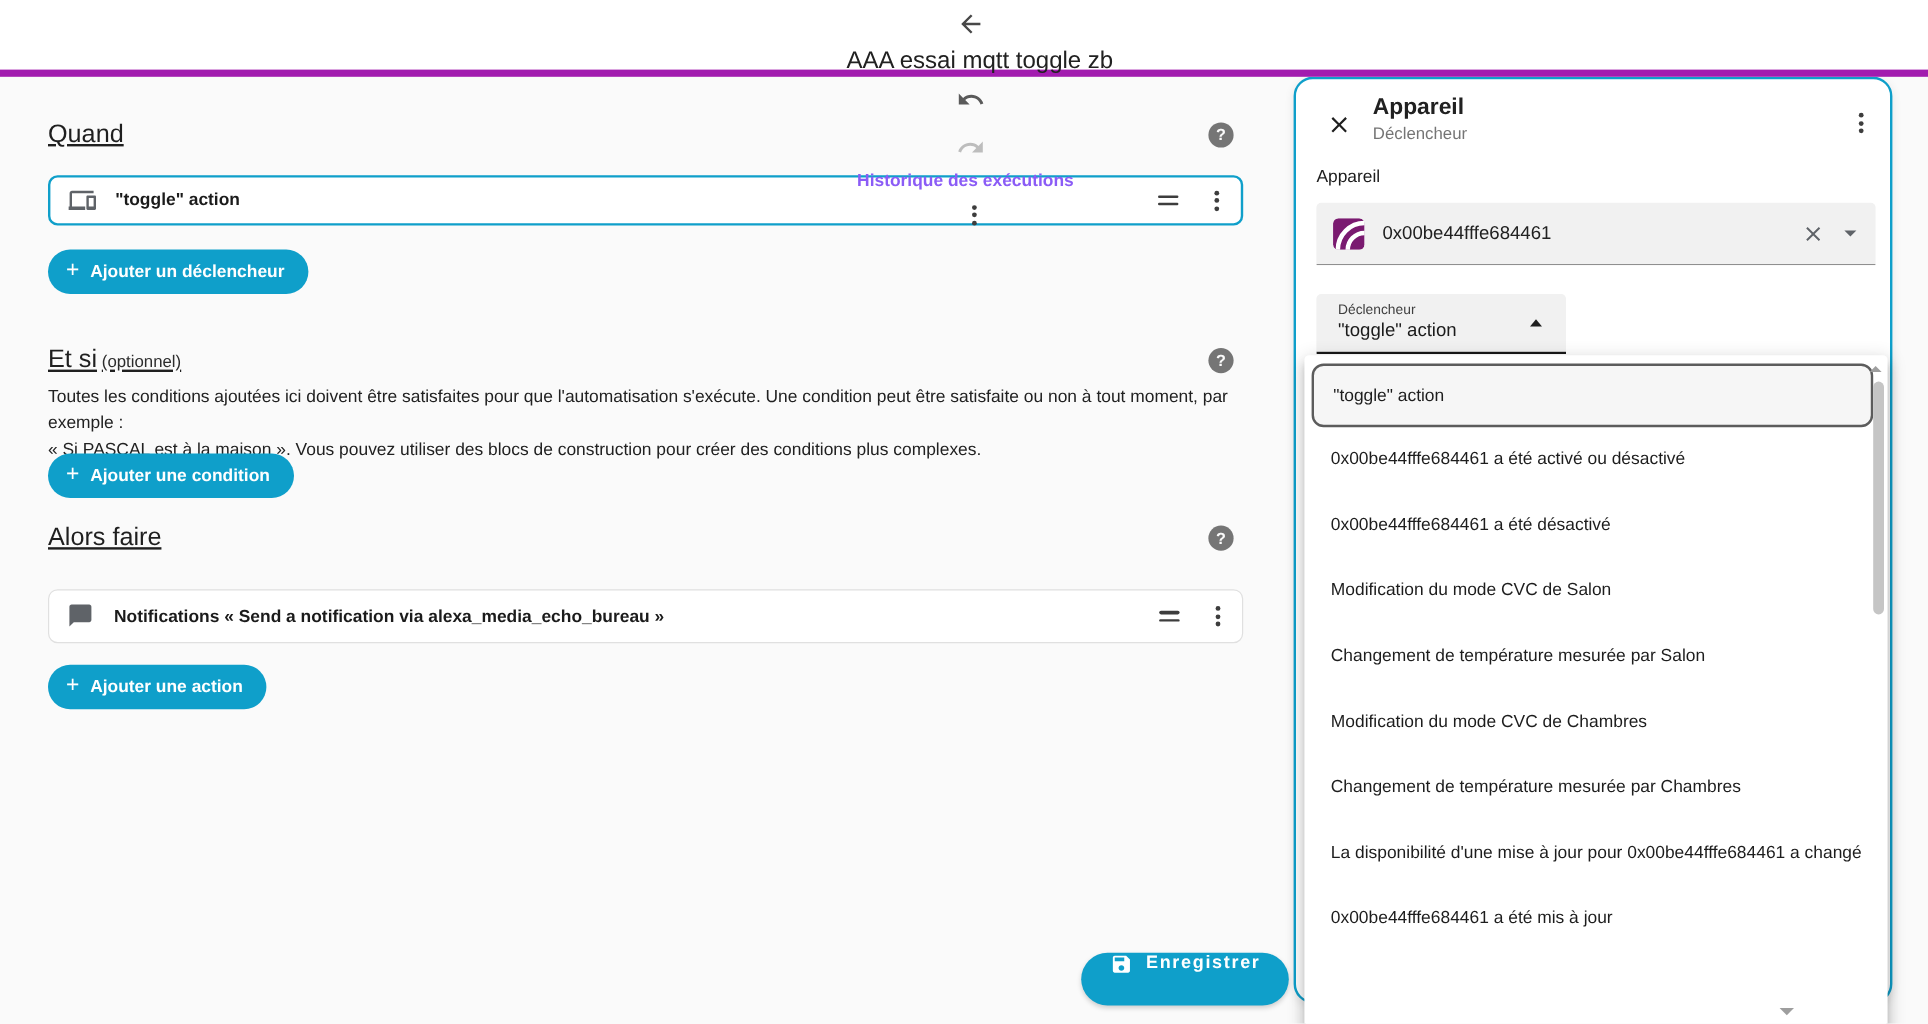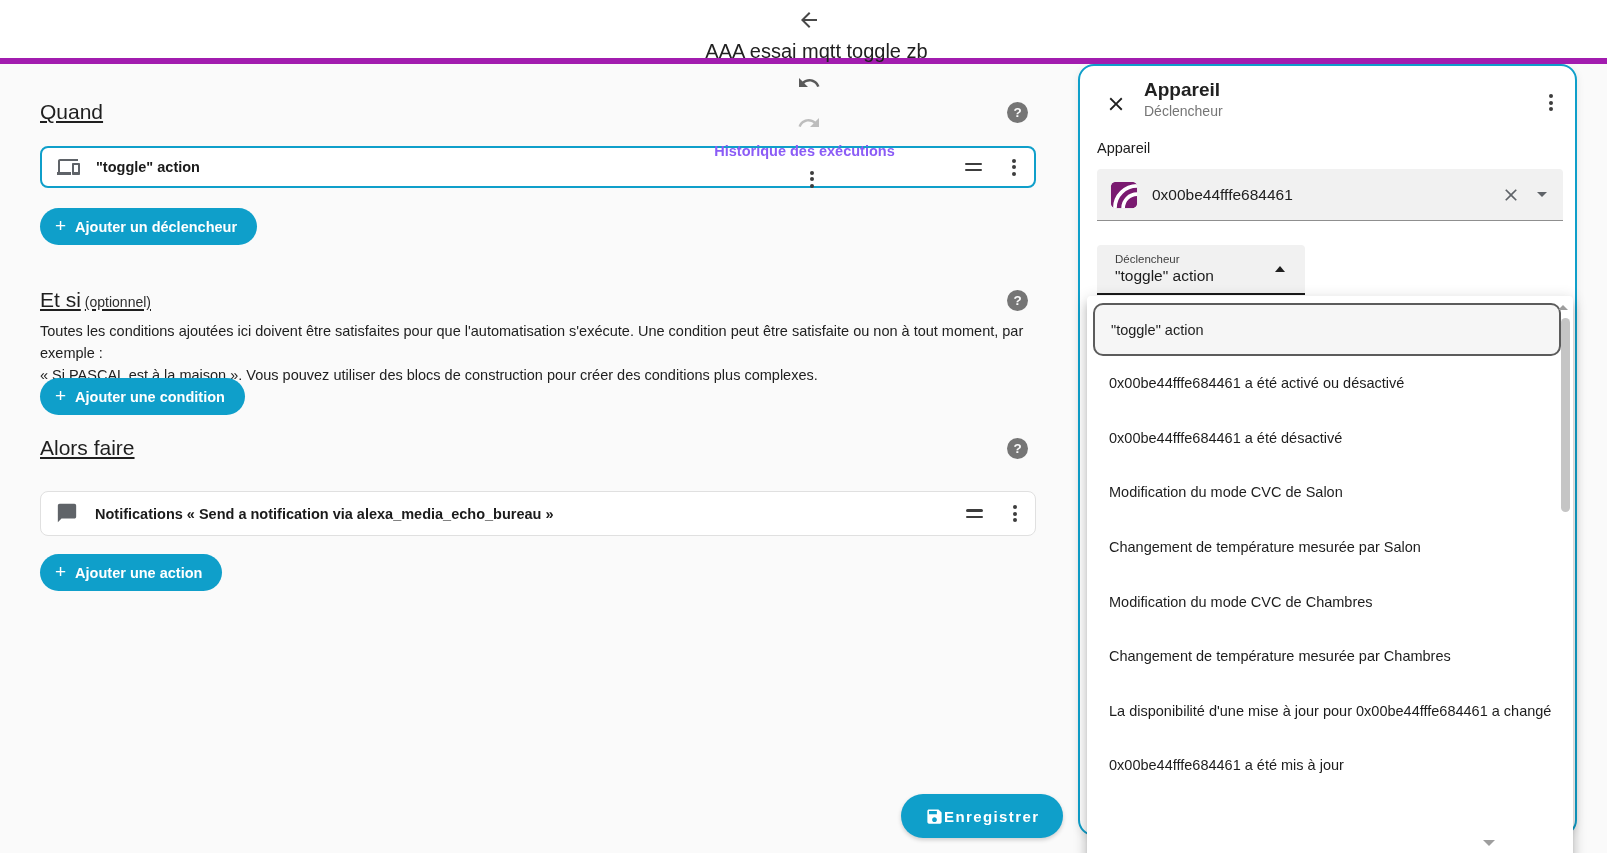--- a/index.html
+++ b/index.html
@@ -54,21 +54,21 @@
     color:#ffffff; display:inline-flex; align-items:center; gap:9px; padding:0 20px 0 15px;
     font-size:14.5px; font-weight:700;
   }
   .plus-glyph { font-size:19px; font-weight:400; line-height:1; margin-top:-2px; }
 
   .desc { position:absolute; left:40px; top:320px; width:1005px; font-size:14.5px; line-height:22px; color:#212121; }
 
   
   .save-btn {
     position:absolute; left:901px; top:794px; height:44px; border-radius:22px;
-    background:#0f9fca; color:#fff; display:inline-flex; align-items:center; 
+    background:#0f9fca; color:#fff; display:inline-flex; align-items:flex-start; gap:11px;
     padding:0 24px; font-size:15px; font-weight:600; letter-spacing:1.4px; z-index:6;
     box-shadow:0 2px 4px rgba(0,0,0,.18);
   }
 
   
   .panel {
     position:absolute; left:1078px; top:64px; width:499px; height:772px;
     background:#ffffff; border:2px solid #0f9fca; border-radius:16px; z-index:4;
     box-shadow:0 2px 8px rgba(0,0,0,.08);
   }

